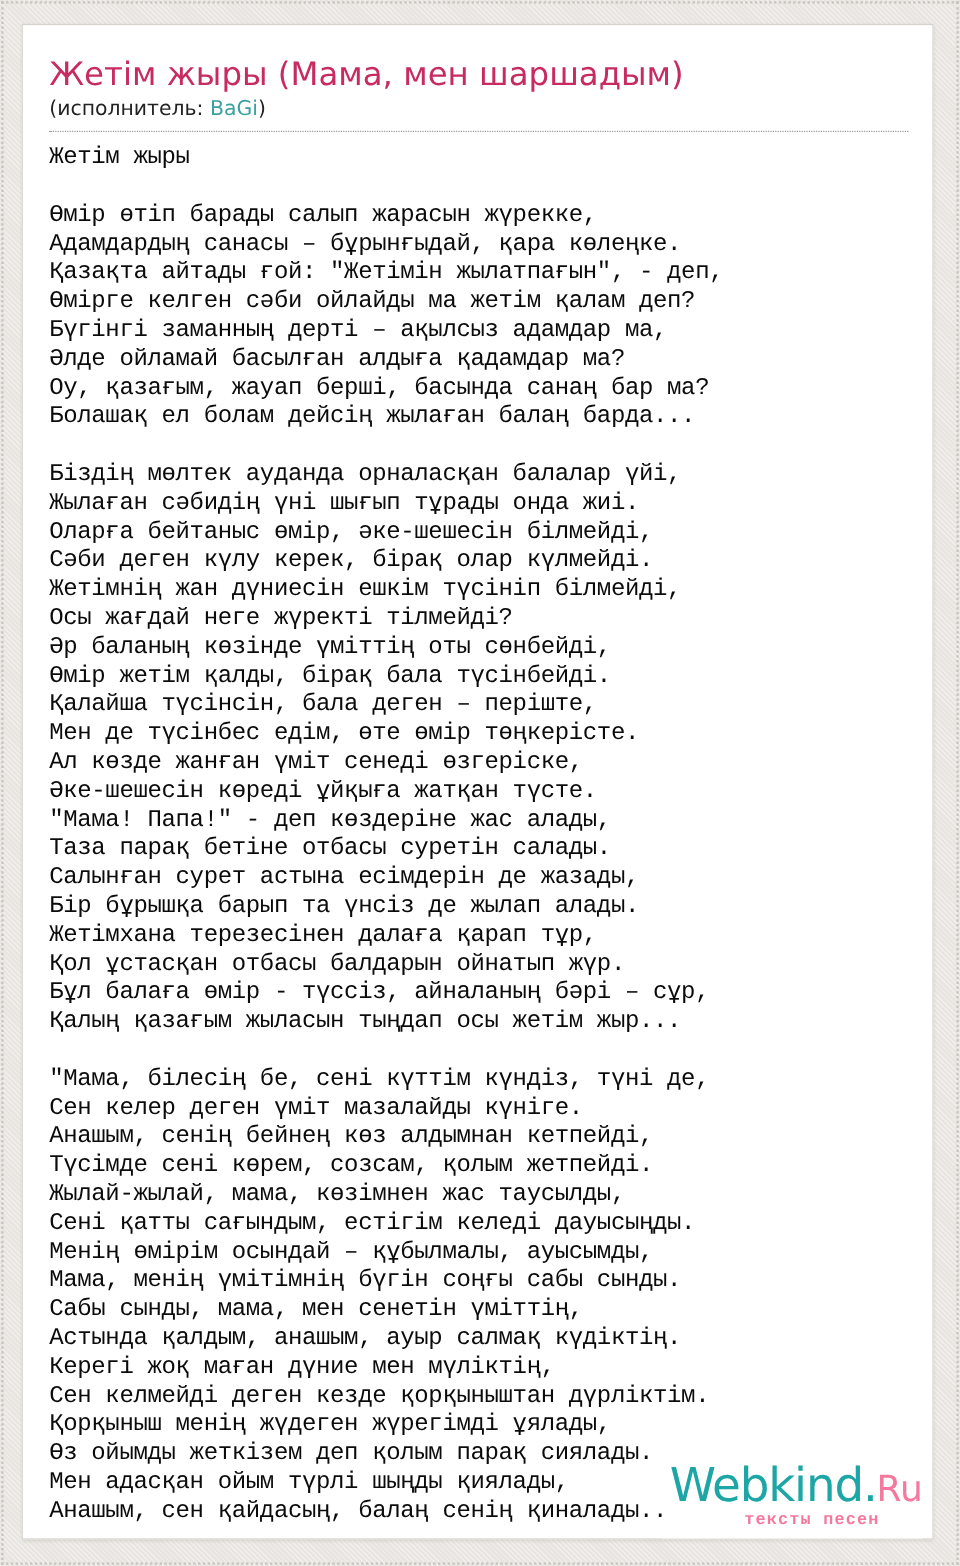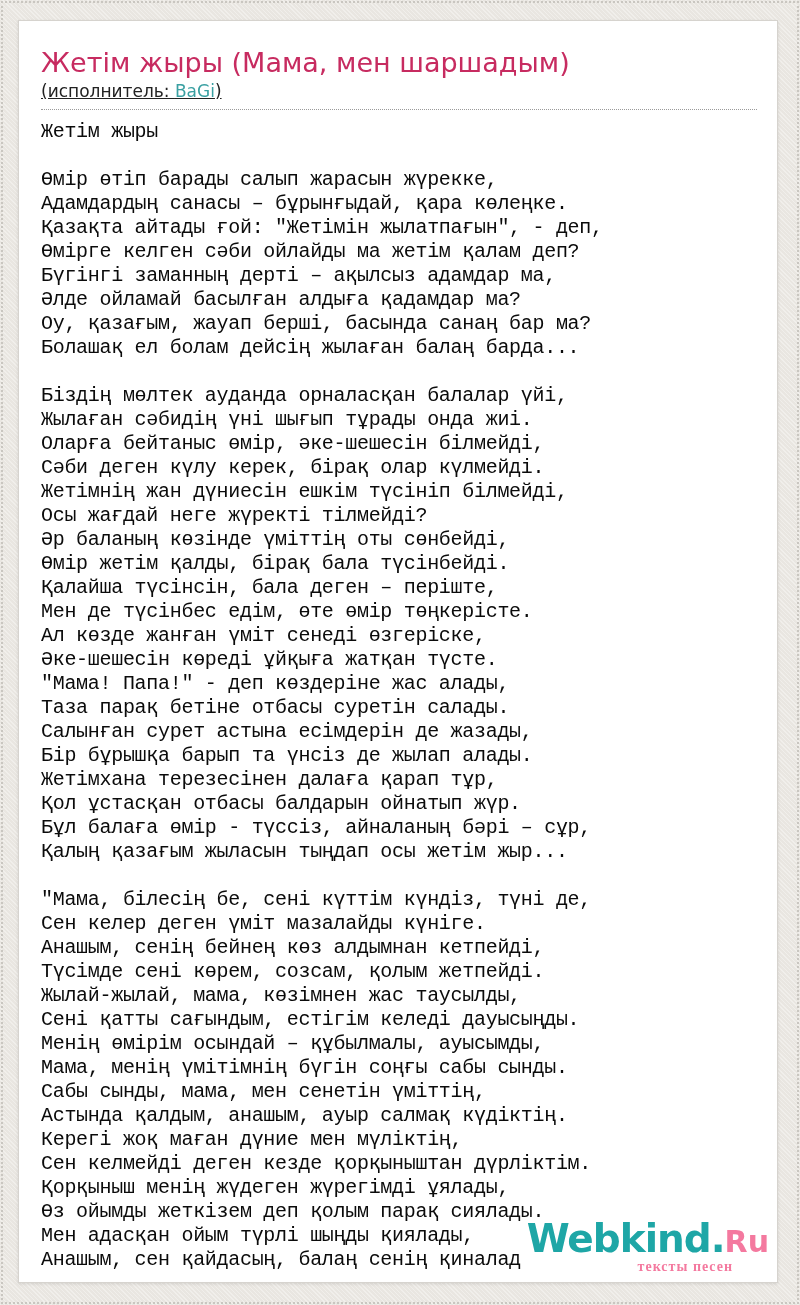--- a/index.html
+++ b/index.html
@@ -22,40 +22,40 @@
     background:#ffffff;border:1px solid var(--card-border);
     box-shadow:0 1px 3px rgba(0,0,0,.10);
     padding:26px 20px 0 22px;
   }
   .song-title{
     font-size:27px;font-weight:400;color:var(--title);
     font-family:"DejaVu Sans",sans-serif;letter-spacing:0;line-height:1.15;
   }
   .artist-line{
     margin-top:3px;font-size:17px;color:#222;
-    border-bottom:1px dotted var(--sep);padding-bottom:8px;text-decoration:underline;
+    border-bottom:1px dotted var(--sep);padding-bottom:8px;
   }
   .artist-line a{color:var(--link);text-decoration:none;cursor:pointer;}
   .lyrics{
     margin-top:10px;
     font-family:Liberation Mono, monospace;
     font-size:20px;line-height:24px;color:var(--text);
     white-space:pre-line;letter-spacing:-0.3px;
   }
   .logo{
     position:absolute;right:8px;bottom:0;background:#fff;
     text-align:right;line-height:1;padding-left:6px;cursor:pointer;
   }
   .logo .brand{
-    font-family:"DejaVu Sans",sans-serif;font-weight:700;font-size:39px;letter-spacing:-1px;
+    font-family:"DejaVu Sans",sans-serif;font-weight:400;font-size:39px;letter-spacing:-1px;
   }
   .logo .brand .teal{color:var(--teal);}
   .logo .brand .ru{color:var(--pink);font-size:30px;letter-spacing:0;}
   .logo .tagline{
-    font-family:Liberation Serif, serif;font-weight:700;font-size:14px;
+    font-family:Liberation Mono, monospace;font-weight:700;font-size:14px;
     color:var(--pink);letter-spacing:1px;margin:2px 36px 8px 0;
   }
 </style>
 </head>
 <body>
 
 <div class="page">
   <div class="page-border"></div>
 
   <div class="card">

